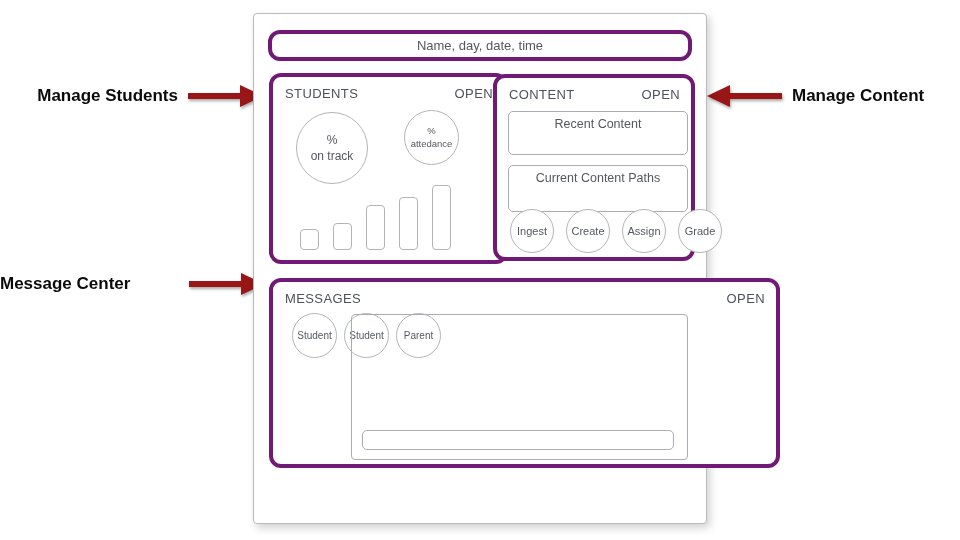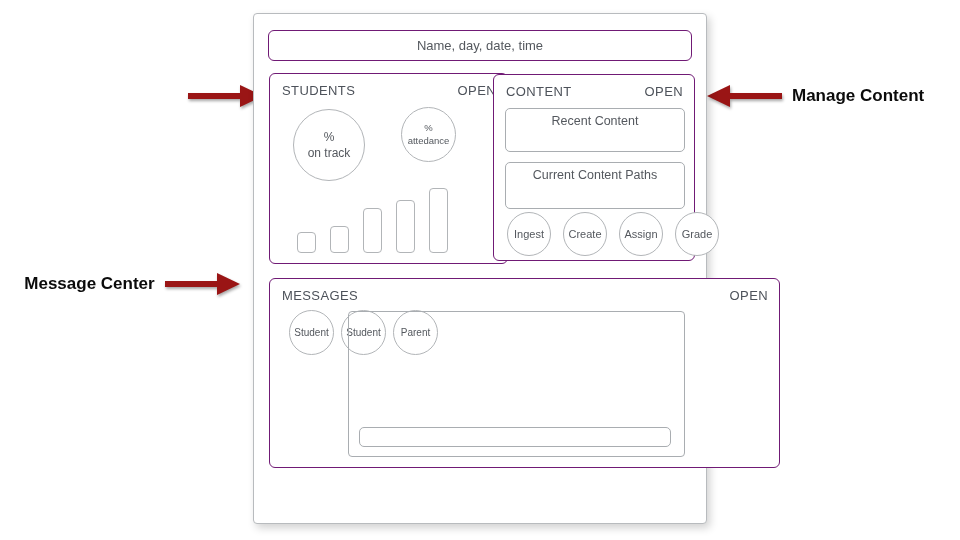--- a/index.html
+++ b/index.html
@@ -2,21 +2,21 @@
 <html style="--arrow-red: #9a1515;"><head>
 <meta charset="utf-8">
 <style>
   html,body{margin:0;padding:0;background:#fff;}
   .canvas{position:relative;width:960px;height:540px;background:#ffffff;overflow:hidden;
           font-family:"Liberation Sans",sans-serif;}
 
   
   .frame{position:absolute;left:253px;top:13px;width:452px;height:509px;background:#fff;
          border:1px solid #b8bbbe;border-radius:4px;box-shadow:3px 4px 8px rgba(0,0,0,.18);}
-  .wfb{border:1px solid #701a75;border-radius:6px;background:#fff;box-sizing:border-box;}
+  .wfb{border:4px solid #701a75;border-radius:12px;background:#fff;box-sizing:border-box;}
 
   .headerbar{position:absolute;left:14px;top:16px;width:424px;height:31px;display:flex;
              align-items:center;justify-content:center;color:#54585e;font-size:13px;}
 
   .panel{position:absolute;}
   .panel-head{position:absolute;left:12px;right:11px;top:9px;display:flex;
               justify-content:space-between;color:#4d525a;font-size:13px;letter-spacing:.4px;}
 
   
   .students{left:15px;top:59px;width:239px;height:191px;}
@@ -46,37 +46,38 @@
   .msg-input{position:absolute;left:10px;right:13px;bottom:9px;height:20px;
              border:1px solid #a9adb1;border-radius:5px;box-sizing:border-box;background:#fff;}
 
   .settingsbar{position:absolute;left:14px;top:466px;width:424px;height:32px;display:flex;
                align-items:center;justify-content:center;color:#54585e;font-size:13px;}
 
   
   .ann{position:absolute;display:flex;align-items:center;height:24px;
        font-weight:bold;font-size:17px;color:#0b0b0b;}
   .ann-students{left:0;top:84px;width:263px;justify-content:flex-end;}
-  .ann-msg{left:0;top:272px;width:264px;justify-content:center;}
+  .ann-msg{left:0;top:272px;width:264px;justify-content:space-between;}
   .ann-content{left:707px;top:84px;width:259px;justify-content:flex-start;}
   .ann .gap-r{margin-right:10px;}
   .ann .gap-l{margin-left:10px;}
   .arrow{display:flex;align-items:center;filter:drop-shadow(1px 2px 1.5px rgba(0,0,0,.35));}
   .shaft{width:52px;height:6px;background:var(--arrow-red,#9a1515);}
   .head-r{width:0;height:0;border-top:11px solid transparent;border-bottom:11px solid transparent;
           border-left:23px solid var(--arrow-red,#9a1515);}
   .head-l{width:0;height:0;border-top:11px solid transparent;border-bottom:11px solid transparent;
           border-right:23px solid var(--arrow-red,#9a1515);}
 </style>
 </head>
 <body>
 
 <div class="canvas">
 
   <div class="ann ann-students">
+    <span class="gap-r">Manage Students</span>
     <span class="arrow">
       <span class="shaft"></span>
       <span class="head-r"></span>
     </span>
   </div>
 
   <div class="ann ann-msg">
     <span class="gap-r">Message Center</span>
     <span class="arrow">
       <span class="shaft"></span>

